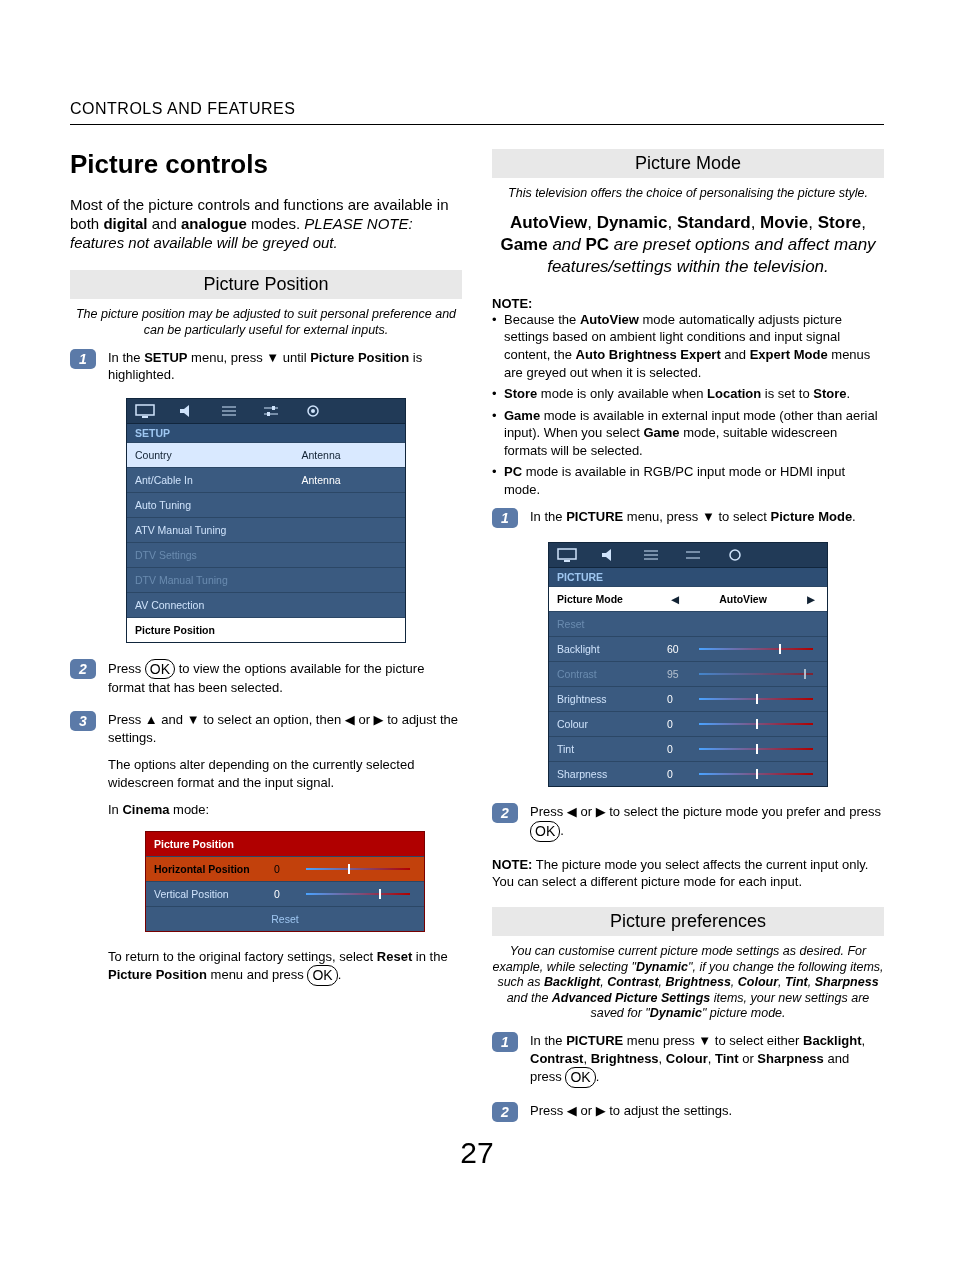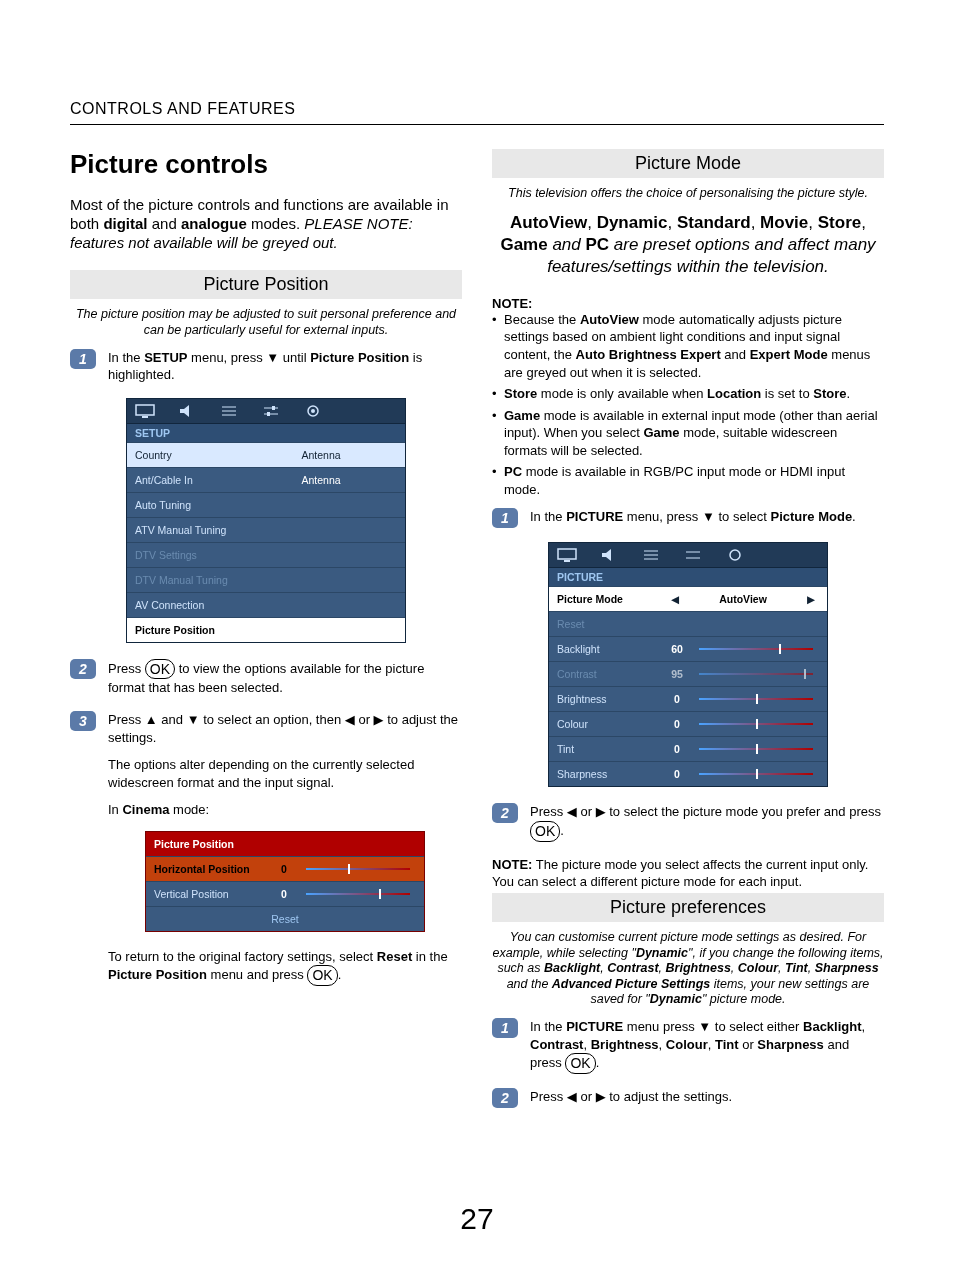--- a/index.html
+++ b/index.html
@@ -106,37 +106,36 @@
   .osd-row .val { flex:1; text-align:center; color:#fff; }
   .osd-row.highlight .val { color:#123; }
   .osd-row .slider {
     flex:1; position:relative; height:2px;
     background: linear-gradient(to right,#4aa3ff,#b00000);
     margin: 0 6px;
   }
   .osd-row .slider .knob {
     position:absolute; top:-4px; width:2px; height:10px; background:#fff;
   }
-  .osd-row .num { width: 26px; text-align:center; padding-right:6px; color:#fff;font-weight:bold; }
+  .osd-row .num { width: 26px; text-align:left; padding-right:6px; color:#fff; }
   .osd-row .arrows { color:#123; padding:0 4px; }
 
   .osd.red .osd-row:first-of-type, .osd.red .pp-head {
     background:#b00000; color:#fff; font-weight:bold;
   }
   .osd.red { border:1px solid #700; }
   .osd.red .osd-row { border-top:1px solid #2b4766; background:#3a5a80; }
 
   ul.bullets { list-style: none; padding-left: 0; }
   ul.bullets li { position:relative; padding-left: 12px; margin-bottom:4px; line-height:1.35; }
   ul.bullets li::before { content:'•'; position:absolute; left:0; }
 
   .page-number {
     text-align:center;
     font-size: 30px;
-    margin-top: 80px;
   }
 </style>
 </head>
 <body>
 
 <div class="header-right">CONTROLS AND FEATURES</div>
 <hr class="top-rule">
 
 <div class="columns">
 
@@ -375,21 +374,21 @@
         </div>
     </div>
 
     <div class="step">
       <div class="step-num">2</div>
       <div class="step-body">
         <span>Press </span><span class="arrow">◀</span><span> or </span><span class="arrow">▶</span><span> to select the picture mode you prefer and press </span><span class="ok">OK</span>.
       </div>
     </div>
 
-    <p style="font-size:13px;line-height:1.35;margin-bottom:2px">
+    <p style="font-size:13px;line-height:1.35;margin-bottom:16px">
       <b>NOTE:</b><span> The picture mode you select affects the current input only. You can select a different picture mode for each input.</span>
     </p>
 
     <div class="section-head">Picture preferences</div>
     <p class="section-blurb" style="text-align:center">
       <span>You can customise current picture mode settings as desired. For example, while selecting "</span><b>Dynamic</b><span>", if you change the following items, such as </span><b>Backlight</b>, <b>Contrast</b>, <b>Brightness</b>, <b>Colour</b>, <b>Tint</b>, <b>Sharpness</b><span> and the </span><b>Advanced Picture Settings</b><span> items, your new settings are saved for "</span><b>Dynamic</b><span>" picture mode.</span>
     </p>
 
     <div class="step">
       <div class="step-num">1</div>

